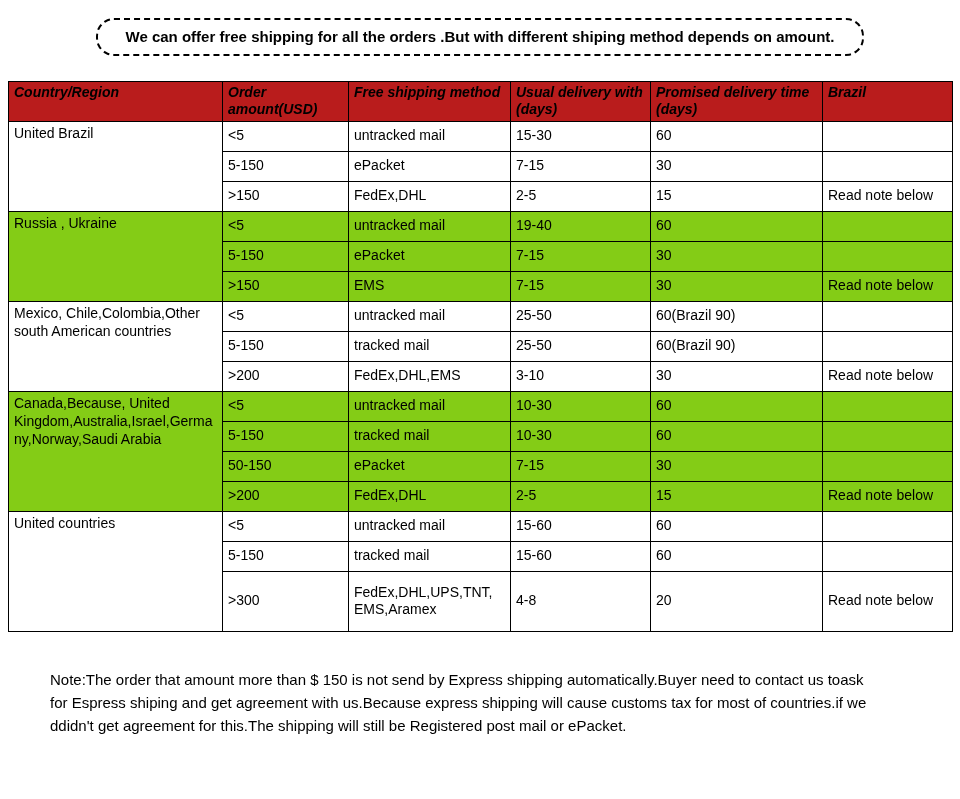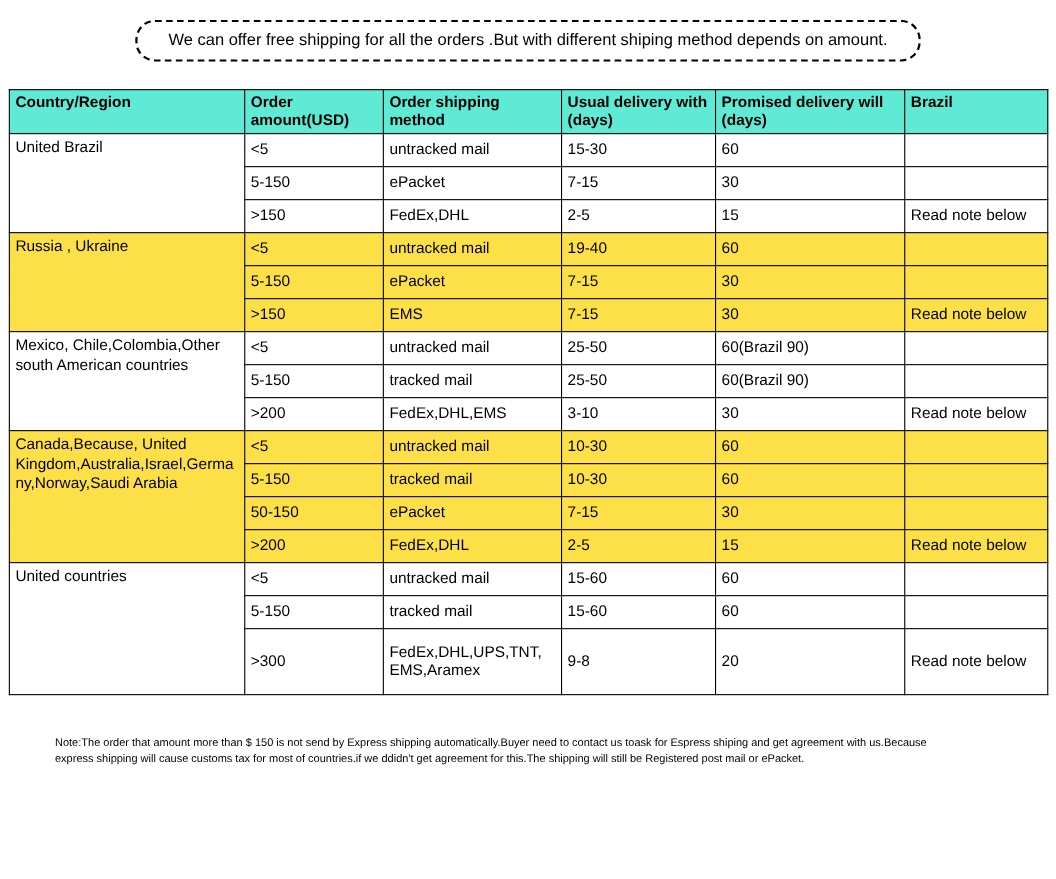--- a/index.html
+++ b/index.html
@@ -14,67 +14,68 @@
 
   
   .banner {
     margin: 18px auto 0 auto;
     width: fit-content;
     max-width: 800px;
     border: 2px dashed #000000;
     border-radius: 18px;
     padding: 7px 28px;
     font-size: 15px;
-    font-weight: normal;
+    font-weight: bold;
     line-height: 1.3;
   }
 
   
   table.shipping {
     border-collapse: collapse;
     table-layout: fixed;
     width: 944px;
     margin: 25px 0 0 8px;
     border: 1px solid #000000;
   }
   table.shipping th,
   table.shipping td {
     border: 1px solid #000000;
     padding: 2px 5px;
     font-size: 14px;
     text-align: left;
     word-wrap: break-word;
   }
   table.shipping th {
-    background: #5eead4;
+    background: #b91c1c;
     font-weight: bold;
     vertical-align: top;
     height: 38px;
     line-height: 1.25;
+    font-style: italic;
   }
   td.country-cell {
     vertical-align: top;
     padding-top: 5px;
     line-height: 1.3;
   }
   td.data-cell {
     height: 30px;
     vertical-align: middle;
     line-height: 1.25;
   }
   td.amount-cell { font-size: 16px; }
-  tr.shade-gray td { background: #fde047; }
+  tr.shade-gray td { background: #84cc16; }
   tr.shade-white td { background: #ffffff; }
   tr.tall-row td.data-cell { height: 60px; }
 
   
   .footnote {
     margin: 36px 0 0 50px;
     width: 820px;
-    font-size: 10px;
+    font-size: 15px;
     line-height: 1.55;
   }
 </style>
 </head>
 <body>
 
 <div class="banner">We can offer free shipping for all the orders .But with different shiping method depends on amount.</div>
 
 <table class="shipping">
   <colgroup>
@@ -82,23 +83,23 @@
     <col style="width:126px">
     <col style="width:162px">
     <col style="width:140px">
     <col style="width:172px">
     <col style="width:130px">
   </colgroup>
   <thead>
     <tr>
       <th>Country/Region</th>
       <th>Order amount(USD)</th>
-      <th>Order shipping method</th>
+      <th>Free shipping method</th>
       <th>Usual delivery with (days)</th>
-      <th>Promised delivery will (days)</th>
+      <th>Promised delivery time (days)</th>
       <th>Brazil</th>
     </tr>
   </thead>
   <tbody>
       <tr class="shade-white">
         <td rowspan="3" class="country-cell">United Brazil</td>
         <td class="data-cell amount-cell">&lt;5</td>
         <td class="data-cell">untracked mail</td>
         <td class="data-cell">15-30</td>
         <td class="data-cell">60</td>
@@ -202,20 +203,20 @@
       <tr class="shade-white">
         <td class="data-cell amount-cell">5-150</td>
         <td class="data-cell">tracked mail</td>
         <td class="data-cell">15-60</td>
         <td class="data-cell">60</td>
         <td class="data-cell"></td>
       </tr>
       <tr class="shade-white tall-row">
         <td class="data-cell amount-cell">&gt;300</td>
         <td class="data-cell">FedEx,DHL,UPS,TNT, EMS,Aramex</td>
-        <td class="data-cell">9-8</td>
+        <td class="data-cell">4-8</td>
         <td class="data-cell">20</td>
         <td class="data-cell">Read note below</td>
       </tr>
     </tbody>
 </table>
 
 <div class="footnote">Note:The order that amount more than $ 150 is not send by Express shipping automatically.Buyer need to contact us toask for Espress shiping and get agreement with us.Because express shipping will cause customs tax for most of countries.if we ddidn't get agreement for this.The shipping will still be Registered post mail or ePacket.</div>
 
 </body></html>

